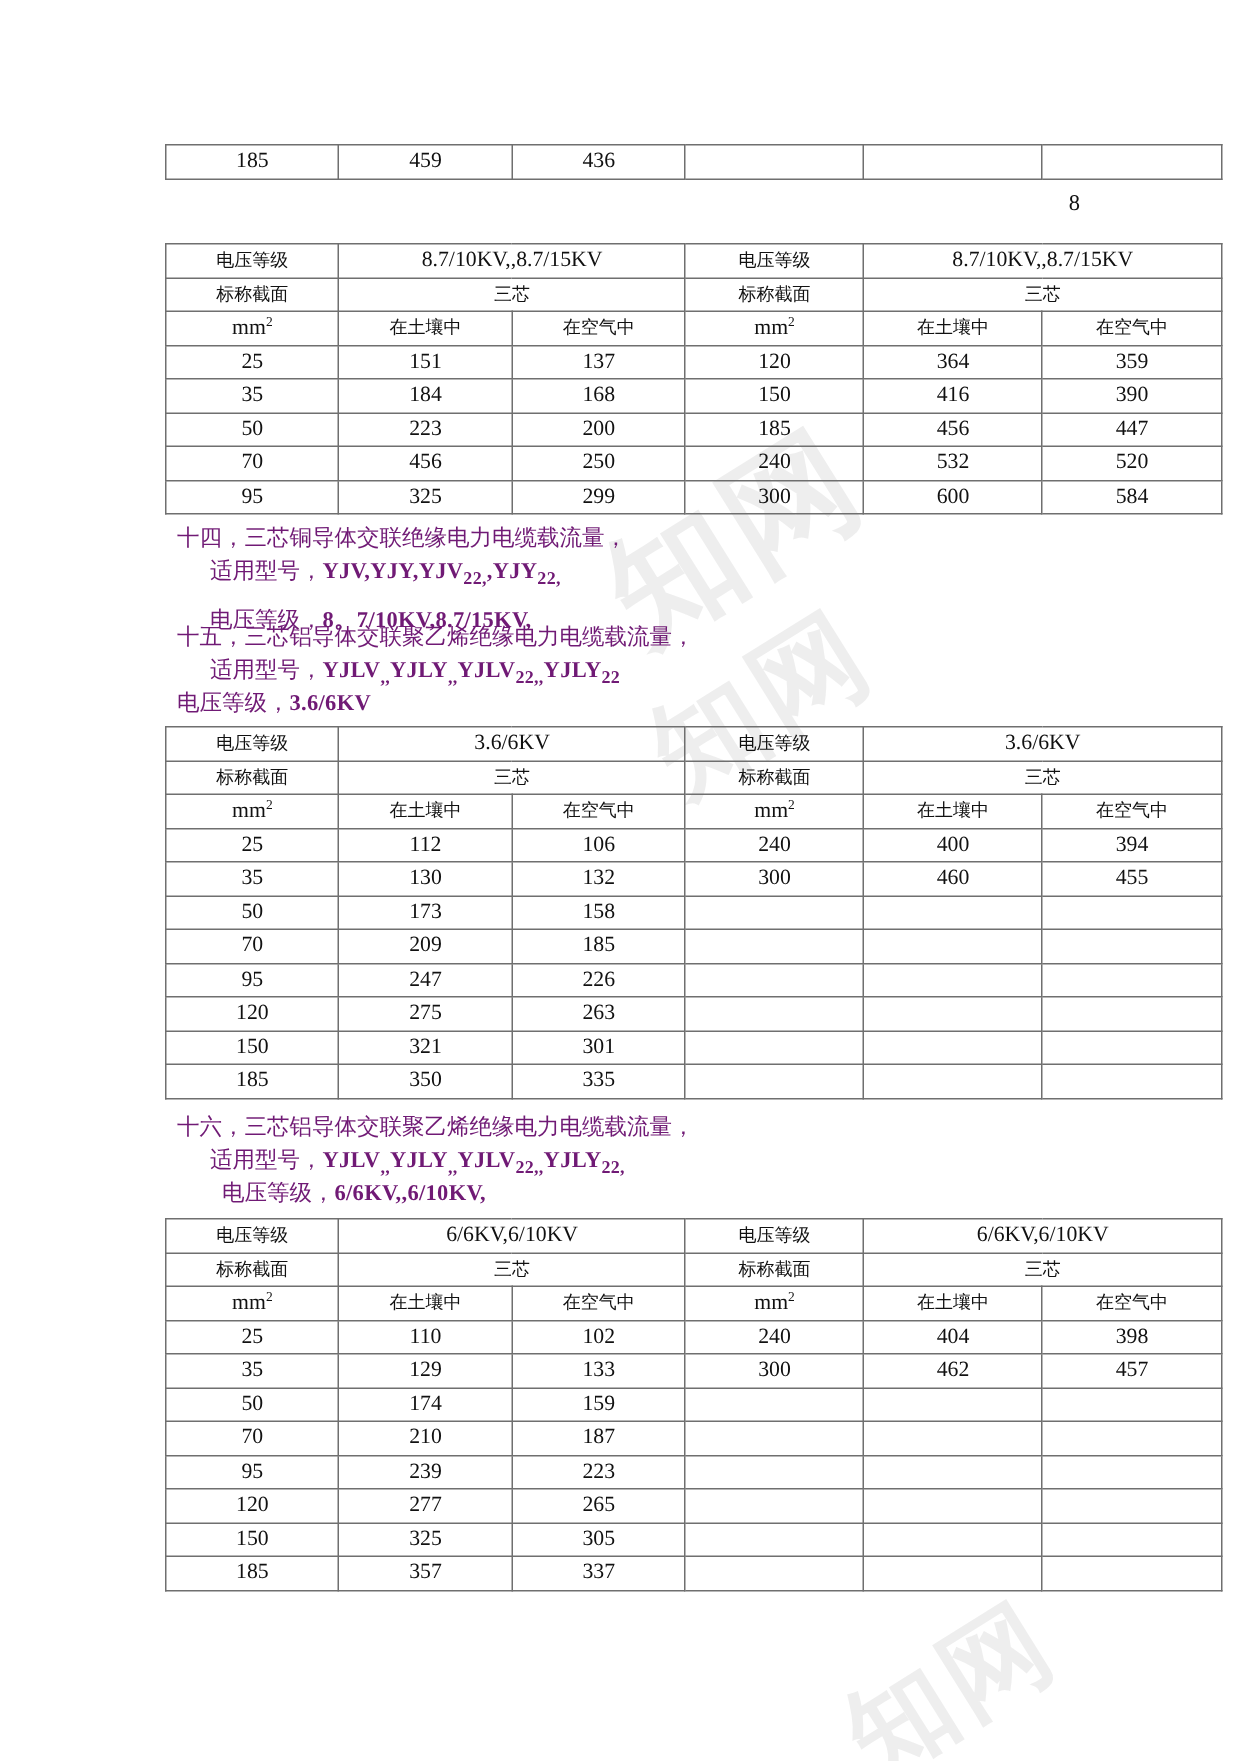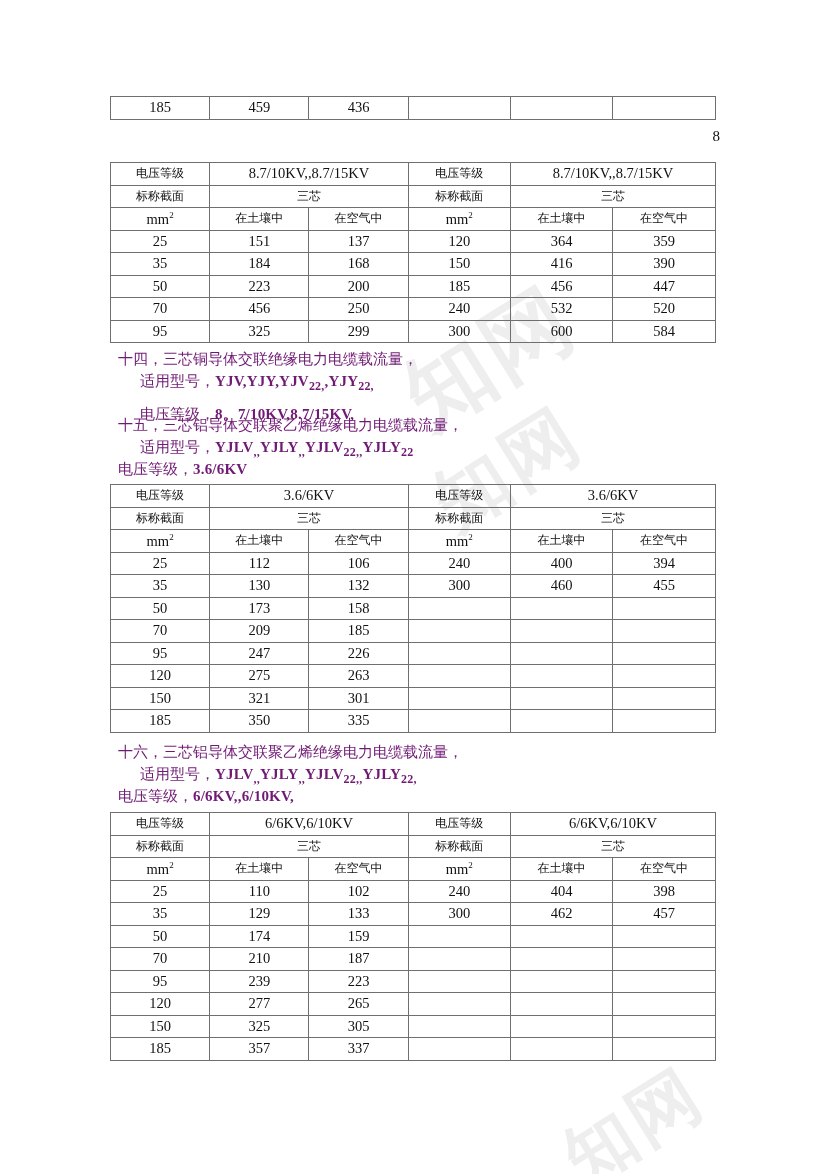--- a/index.html
+++ b/index.html
@@ -38,21 +38,21 @@
   .content {
     position: relative;
     z-index: 2;
     padding: 0;
   }
 
   table.grid {
     position: absolute;
     border-collapse: collapse;
     table-layout: fixed;
-    width: 606px;
+    width: 705px;
     left: 110px;
     font-size: 14.5px;
   }
   table.grid td {
     border: 1px solid #6f6f6f;
     text-align: center;
     vertical-align: middle;
     height: 21.5px;
     padding: 0;
     color: #111;
@@ -299,21 +299,21 @@
             <td>335</td>
             <td></td>
             <td></td>
             <td></td>
           </tr>
         </tbody>
     </table>
 
     <div class="para" style="top:745px;">十六，三芯铝导体交联聚乙烯绝缘电力电缆载流量，</div>
     <div class="para indent" style="top:767px;"><span>适用型号，</span><span class="latin">YJLV<sub>,,</sub>YJLY<sub>,,</sub>YJLV<sub>22,,</sub>YJLY<sub>22,</sub></span></div>
-    <div class="para" style="top:789px;"><span>电压等级，</span><span class="latin">6/6KV,,6/10KV,</span></div>
+    <div class="para" style="top:789px;margin-left:30px;"><span>电压等级，</span><span class="latin">6/6KV,,6/10KV,</span></div>
 
     <table class="grid" style="top:812px;">
       <colgroup>
           <col style="width:16.4%">
           <col style="width:16.4%">
           <col style="width:16.4%">
           <col style="width:16.9%">
           <col style="width:16.9%">
           <col style="width:17.0%">
         </colgroup>

